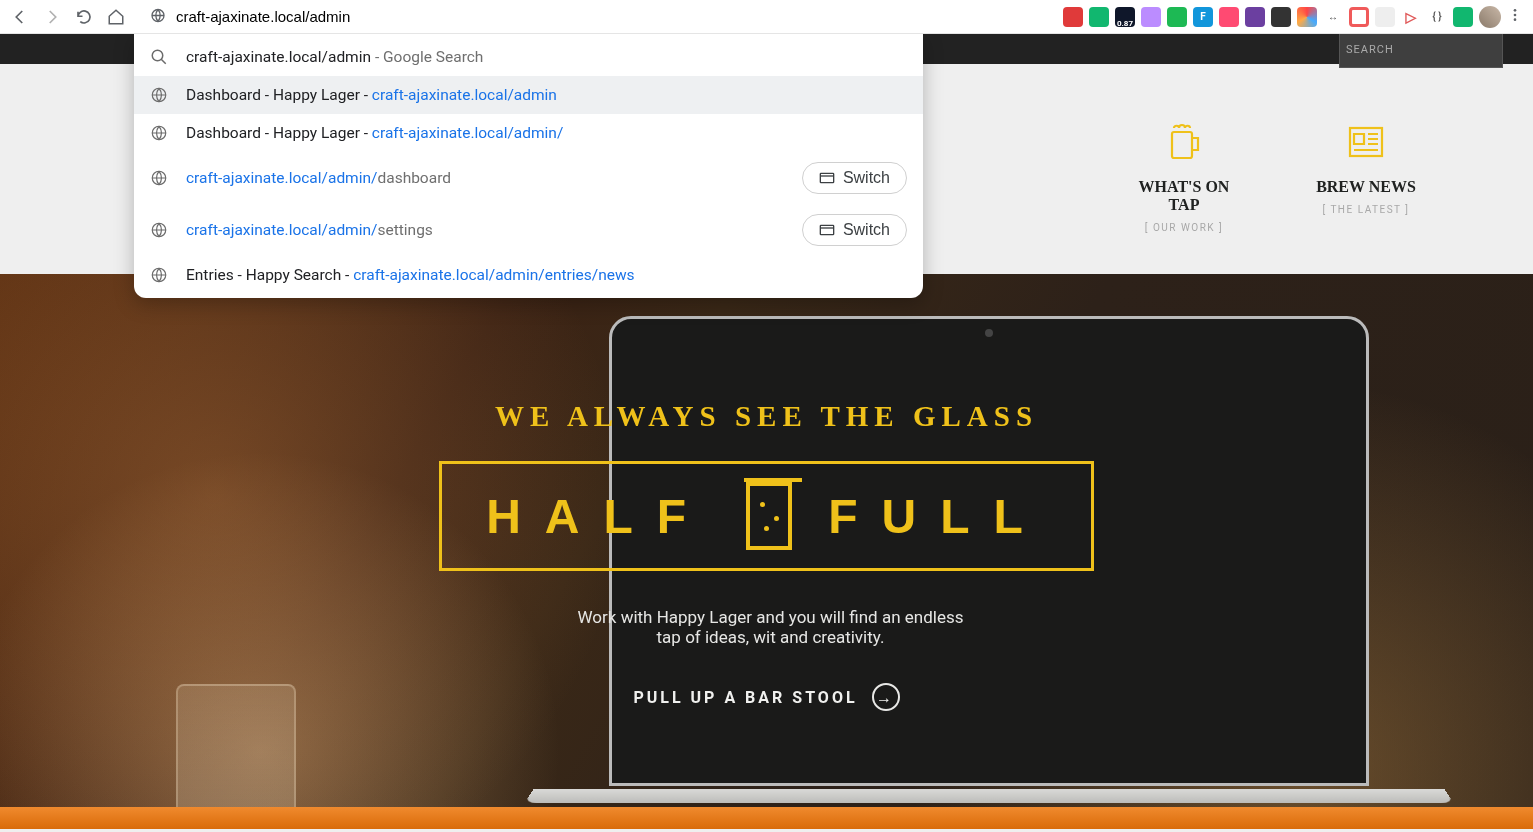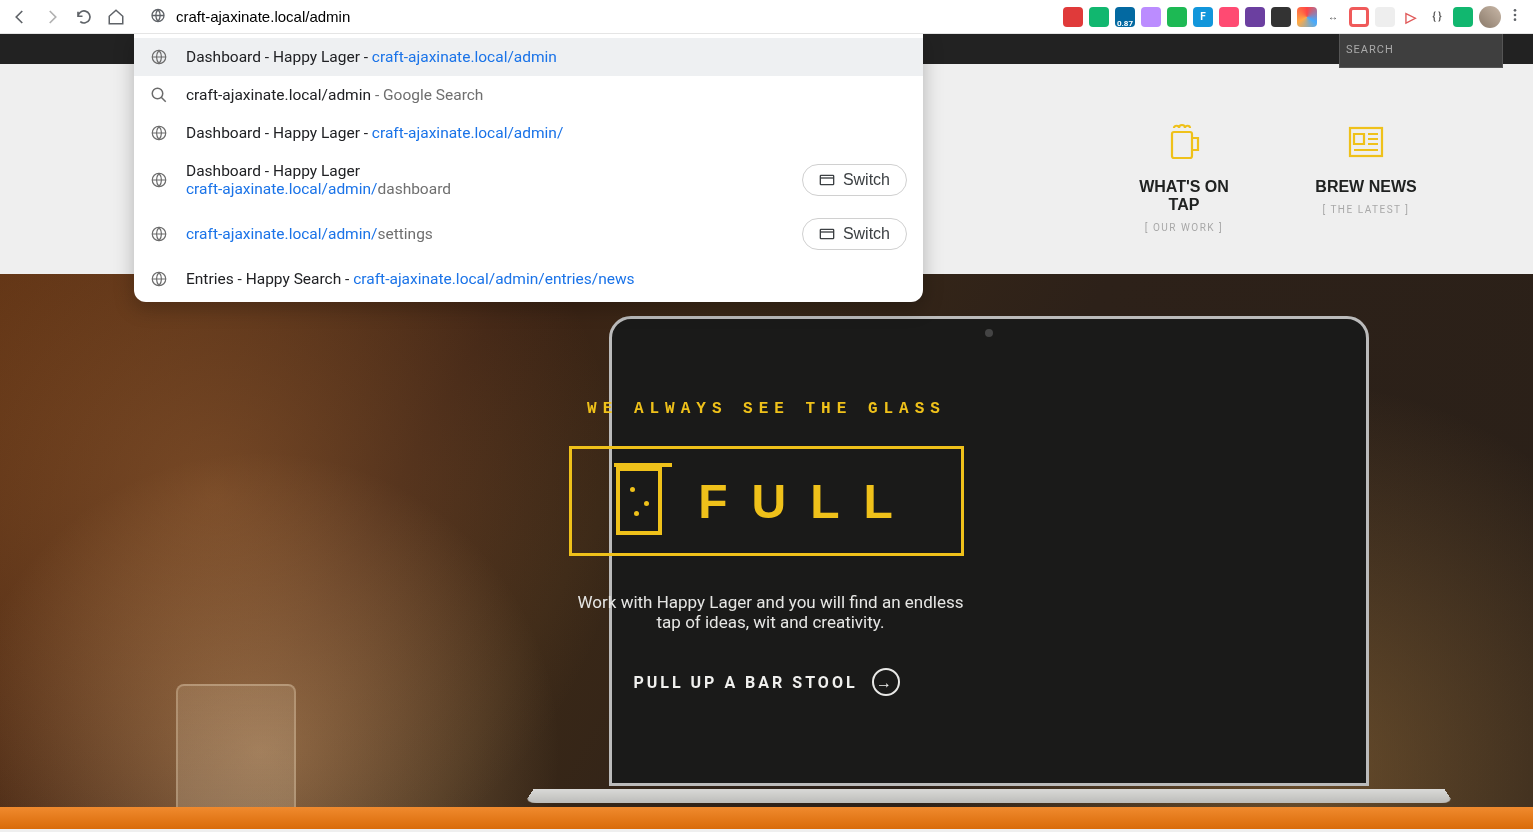--- a/index.html
+++ b/index.html
@@ -28,41 +28,41 @@
 .switch-btn { display:inline-flex; align-items:center; gap:8px; border:1px solid #d0d0d0; border-radius:18px; padding:6px 16px; font-size:16px; color:#3c4043; background:#fff; cursor:pointer;}
 
 
 .page { position:absolute; top:34px; left:0; right:0; bottom:0; background:#efefef; }
 .top-bar { height:30px; background:#222; display:flex; justify-content:flex-end; align-items:center; padding:0 30px;}
 .search-box { height:38px; width:164px; background:#3f3f3f; border:1px solid #555; font-size:11px; letter-spacing:1px; color:#aaa; padding-left:6px; display:flex; align-items:center;}
 
 .nav-row { height:210px; background:#efefef; display:flex; align-items:flex-start; justify-content:flex-end; gap:72px; padding-right:112px; padding-top:56px;}
 .nav-item { text-align:center; width:110px;}
 .nav-icon-box { width:44px; height:44px; margin:0 auto 14px; color:#efc11a; position:relative;}
-.nav-label { font-family:Liberation Sans, sans-serif; font-size:16px; letter-spacing:0; color:#202221; font-weight:900;}
+.nav-label { font-family:Liberation Serif, serif; font-size:16px; letter-spacing:0; color:#202221; font-weight:900;}
 .nav-sub { font-size:10px; letter-spacing:1.5px; color:#a8a8a8; margin-top:8px;}
 
 .hero { height:555px; background:linear-gradient(120deg,#5a2f12 0%,#3b2214 28%,#3a2817 40%,#2d2119 60%,#2a2018 100%); position:relative; overflow:hidden;}
 .hero::before{content:"";position:absolute;inset:0;
   background:
     radial-gradient(circle at 14% 40%, rgba(230,150,80,.30) 0, transparent 30%),
     radial-gradient(circle at 17% 86%, rgba(250,200,140,.40) 0, transparent 22%),
     radial-gradient(circle at 85% 90%, rgba(220,160,80,.35) 0, transparent 28%);
 }
 
 .laptop { position:absolute; right:84px; top:42px; width:920px; }
 .screen { width:760px; height:470px; margin:0 auto; border:3px solid #bbb; border-radius:22px 22px 0 0; background:#1a1a19; padding:20px; position:relative;}
 .screen::before{content:"";position:absolute;top:10px;left:50%;transform:translateX(-50%);width:8px;height:8px;background:#444;border-radius:50%;}
 .base { height:28px; background:linear-gradient(#d9d9d7,#bcbcb9); border-radius:0 0 12px 12px; transform:perspective(1200px) rotateX(60deg); margin-top:-4px;}
 
 
 .cup { position:absolute; left:176px; top:410px; width:120px; height:160px; background:linear-gradient(rgba(230,210,180,.18),rgba(210,190,160,.30)); border-radius:8px 8px 14px 14px; border:2px solid rgba(255,240,210,.25); }
 
 .hero-content { position:absolute; top:126px; left:0; right:0; text-align:center; }
-.eyebrow { font-size:16px; color:#efc11a; letter-spacing:6px; font-weight:700; font-family:Liberation Mono, monospace; }
+.eyebrow { font-size:29px; color:#efc11a; letter-spacing:6px; font-weight:700; font-family:Liberation Serif, serif; }
 .hf-box { margin:28px auto 0; border:3px solid #efc11a; display:inline-flex; align-items:center; gap:36px; padding:18px 44px;}
 .hf-word { font-size:48px; color:#efc11a; letter-spacing:24px; font-family:"Arial Black",Impact,sans-serif; font-weight:900;}
 .cup-icon { width:46px; height:68px; border:4px solid #efc11a; position:relative;}
 .cup-icon::before{content:"";position:absolute;top:-8px;left:-6px;width:58px;height:4px;background:#efc11a;}
 .cup-icon .dot{position:absolute;width:5px;height:5px;border-radius:50%;background:#efc11a;} .d1{top:16px;left:10px;} .d2{top:30px;left:24px;} .d3{top:40px;left:14px;}
 .hero-sub { font-size:17px; color:#e6e6e4; margin-top:36px;padding-left:8px;}
 .cta { display:inline-flex; align-items:center; gap:14px; font-size:16px; letter-spacing:3px; color:#f0f0ee; margin-top:36px; font-weight:700;text-align:right;}
 .cta-arrow { width:28px;height:28px;border:2px solid #e8e8e6;border-radius:50%;display:flex;align-items:center;justify-content:center;}
 
 .orange-bar { height:22px; background:linear-gradient(#f08a2e,#d96b09);}
@@ -96,21 +96,21 @@
     <span class="addr-prefix-icon"><svg width="16" height="16" viewBox="0 0 24 24" fill="none" stroke="currentColor" stroke-width="2">
           <circle cx="12" cy="12" r="9"></circle>
           <path d="M3 12h18M12 3a14 14 0 0 1 0 18M12 3a14 14 0 0 0 0 18"></path>
         </svg></span>
     <input class="addr-input" value="craft-ajaxinate.local/admin" style="">
   </div>
 
   <div class="ext-row">
     <div class="ext-icon" style="background:#e03a3a"></div>
     <div class="ext-icon" style="background:#11b76f"></div>
-    <div class="ext-icon" style="background:#0369a1;position:relative">
+    <div class="ext-icon" style="background:#0f172a;position:relative">
         <span style="position:absolute;bottom:-1px;left:0;right:0;text-align:center;font-size:8px">0.87</span>
       </div>
     <div class="ext-icon" style="background:#bb8cff"></div>
     <div class="ext-icon" style="background:#1db954"></div>
     <div class="ext-icon" style="background:#1296db">F</div>
     <div class="ext-icon" style="background:#ff4a72"></div>
     <div class="ext-icon" style="background:#6b3fa0"></div>
     <div class="ext-icon" style="background:#333"></div>
     <div class="ext-icon" style="background:conic-gradient(#f44,#4af,#fa4,#f44)"></div>
     <div class="ext-icon" style="color:#444;background:transparent">↔</div>
@@ -122,48 +122,47 @@
     <div class="avatar"></div>
     <div class="kebab"><svg width="16" height="16" viewBox="0 0 24 24" fill="currentColor">
           <circle cx="12" cy="5" r="2"></circle>
           <circle cx="12" cy="12" r="2"></circle>
           <circle cx="12" cy="19" r="2"></circle>
         </svg></div>
   </div>
 </div>
 
 <div class="suggestions">
-  <div class="sugg highlight">
-    <span class="sugg-icon"><svg width="18" height="18" viewBox="0 0 24 24" fill="none" stroke="currentColor" stroke-width="1.6">
-          <circle cx="12" cy="12" r="9"></circle>
-          <path d="M3 12h18M12 3a14 14 0 0 1 0 18M12 3a14 14 0 0 0 0 18"></path>
-        </svg></span>
-    <span class="sugg-text"><span>Dashboard - Happy Lager - </span><span class="link">craft-ajaxinate.local/admin</span></span>
-  </div>
   <div class="sugg">
     <span class="sugg-icon"><svg width="18" height="18" viewBox="0 0 24 24" fill="none" stroke="currentColor" stroke-width="2">
           <circle cx="10" cy="10" r="7"></circle>
           <path d="M21 21l-6-6"></path>
         </svg></span>
     <span class="sugg-text"><span>craft-ajaxinate.local/admin</span><span style="color:#6f6f6f"> - Google Search</span></span>
   </div>
+  <div class="sugg highlight">
+    <span class="sugg-icon"><svg width="18" height="18" viewBox="0 0 24 24" fill="none" stroke="currentColor" stroke-width="1.6">
+          <circle cx="12" cy="12" r="9"></circle>
+          <path d="M3 12h18M12 3a14 14 0 0 1 0 18M12 3a14 14 0 0 0 0 18"></path>
+        </svg></span>
+    <span class="sugg-text"><span>Dashboard - Happy Lager - </span><span class="link">craft-ajaxinate.local/admin</span></span>
+  </div>
   <div class="sugg">
     <span class="sugg-icon"><svg width="18" height="18" viewBox="0 0 24 24" fill="none" stroke="currentColor" stroke-width="1.6">
           <circle cx="12" cy="12" r="9"></circle>
           <path d="M3 12h18M12 3a14 14 0 0 1 0 18M12 3a14 14 0 0 0 0 18"></path>
         </svg></span>
     <span class="sugg-text"><span>Dashboard - Happy Lager - </span><span class="link">craft-ajaxinate.local/admin/</span></span>
   </div>
   <div class="sugg">
     <span class="sugg-icon"><svg width="18" height="18" viewBox="0 0 24 24" fill="none" stroke="currentColor" stroke-width="1.6">
           <circle cx="12" cy="12" r="9"></circle>
           <path d="M3 12h18M12 3a14 14 0 0 1 0 18M12 3a14 14 0 0 0 0 18"></path>
         </svg></span>
     <span class="sugg-text">
-        <span class="sub">Dashboard - Happy Lager</span>
         <span class="sub"><span class="link">craft-ajaxinate.local/admin/</span><span style="color:#6f6f6f">dashboard</span></span>
       </span>
     <button class="switch-btn">
         <svg width="16" height="14" viewBox="0 0 24 20" fill="none" stroke="currentColor" stroke-width="2">
           <rect x="2" y="3" width="20" height="14" rx="1"></rect>
           <path d="M2 7h20"></path>
         </svg>
         <span>Switch</span>
       </button>
   </div>
@@ -221,20 +220,21 @@
   <div class="hero">
     <div class="laptop">
       <div class="screen"></div>
       <div class="base"></div>
     </div>
     <div class="cup"></div>
 
     <div class="hero-content">
       <div class="eyebrow">WE ALWAYS SEE THE GLASS</div>
       <div class="hf-box">
+        <span class="hf-word">HALF</span>
         <span class="cup-icon">
             <span class="dot d1"></span>
             <span class="dot d2"></span>
             <span class="dot d3"></span>
           </span>
         <span class="hf-word">FULL</span>
       </div>
       <div class="hero-sub"><span>Work with Happy Lager and you will find an endless</span><br><span>tap of ideas, wit and creativity.</span></div>
       <a class="cta">
           <span>PULL UP A BAR STOOL</span>

